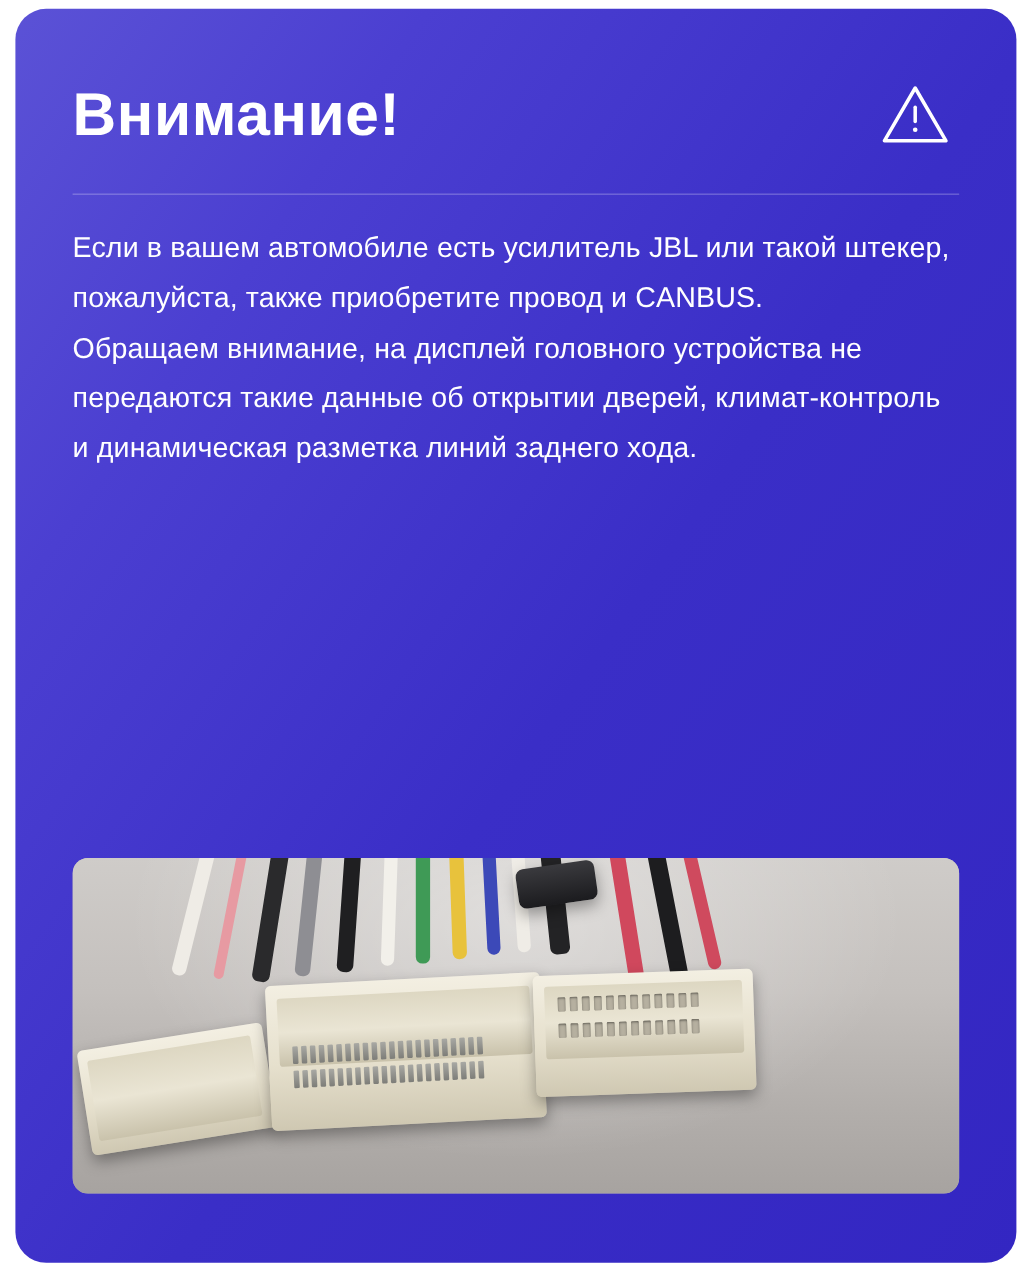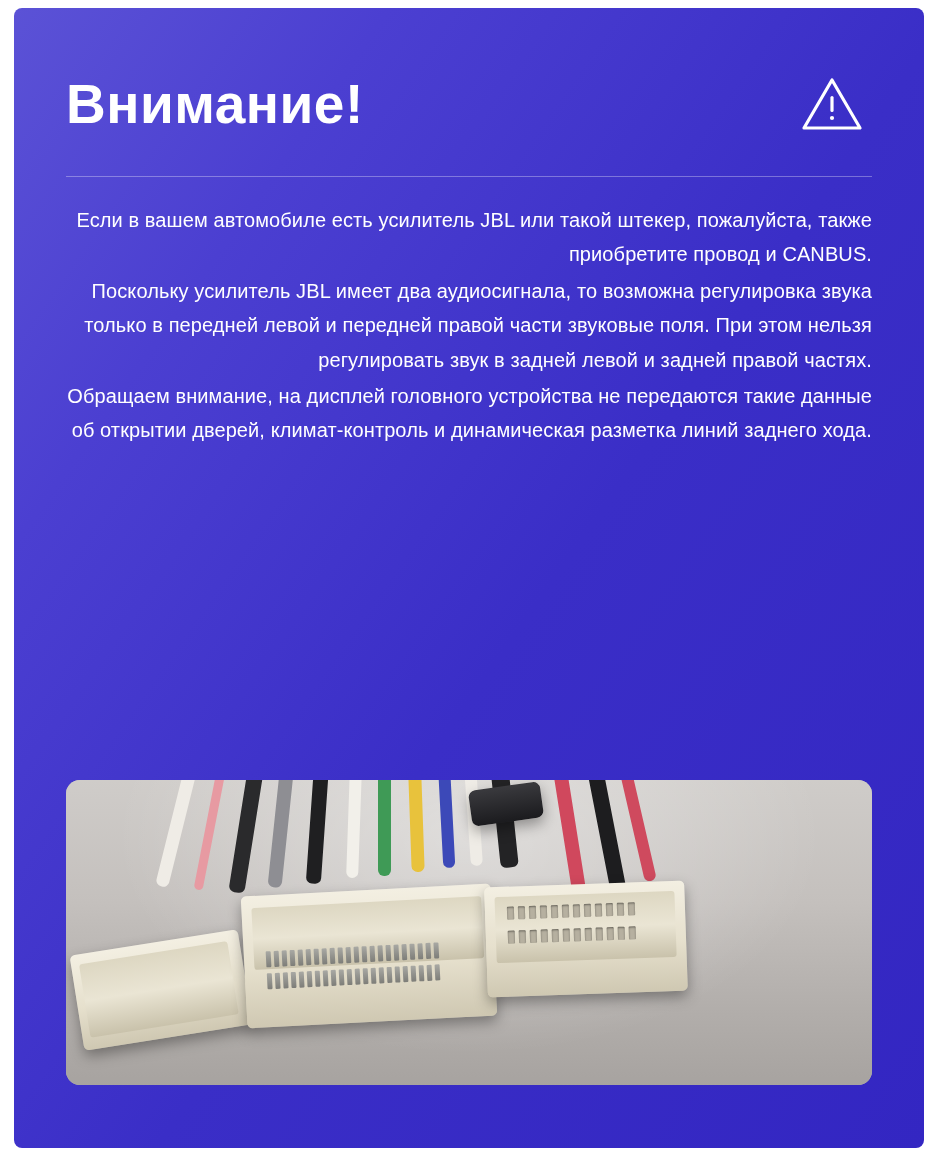--- a/index.html
+++ b/index.html
@@ -21,25 +21,24 @@
     background: #ffffff;
     box-sizing: border-box;
   }
 
   .card {
     position: absolute;
     left: 14px;
     top: 8px;
     width: 910px;
     height: 1140px;
-    border-radius: 8px;
+    border-radius: 28px;
     background: linear-gradient(125deg, #5b52d6 0%, #4b3fd1 22%, #3a2ec7 55%, #3326c2 100%);
     box-sizing: border-box;
     overflow: hidden;
-    text-align: right;
   }
 
   .card-inner {
     position: absolute;
     left: 0;
     top: 0;
     right: 0;
     bottom: 0;
     padding: 46px 52px 0 52px;
     box-sizing: border-box;
@@ -72,21 +71,21 @@
   .divider {
     margin-top: 22px;
     height: 1px;
     background: rgba(255,255,255,0.32);
     width: 100%;
   }
 
   .body-text {
     margin-top: 26px;
     color: #ffffff;
-    font-size: 20px;
+    font-size: 26px;
     line-height: 1.72;
     letter-spacing: 0.1px;
   }
 
   .body-text p {
     margin: 0 0 2px 0;
   }
 
   .photo {
     position: absolute;
@@ -172,21 +171,20 @@
             <rect x="30.4" y="24" width="3.2" height="16" rx="1.6" fill="#ffffff"></rect>
             <circle cx="32" cy="46" r="2.1" fill="#ffffff"></circle>
           </svg>
         </span>
       </div>
 
       <div class="divider"></div>
 
       <div class="body-text">
         <p>Если в вашем автомобиле есть усилитель JBL или такой штекер, пожалуйста, также приобретите провод и CANBUS.</p>
-        <p>Поскольку усилитель JBL имеет два аудиосигнала, то возможна регулировка звука только в передней левой и передней правой части звуковые поля. При этом нельзя регулировать звук в задней левой и задней правой частях.</p>
         <p>Обращаем внимание, на дисплей головного устройства не передаются такие данные об открытии дверей, климат-контроль и динамическая разметка линий заднего хода.</p>
       </div>
     </div>
 
     <div class="photo">
       <div class="photo-bg"></div>
 
       <div class="wire" style="left:118px; top:-10px; width:13px; height:120px; background:#efece6; transform:rotate(14deg);"></div>
       <div class="wire" style="left:150px; top:-6px; width:9px; height:118px; background:#e79aa2; transform:rotate(11deg);"></div>
       <div class="wire" style="left:182px; top:-12px; width:16px; height:126px; background:#2a2a2c; transform:rotate(9deg);"></div>

